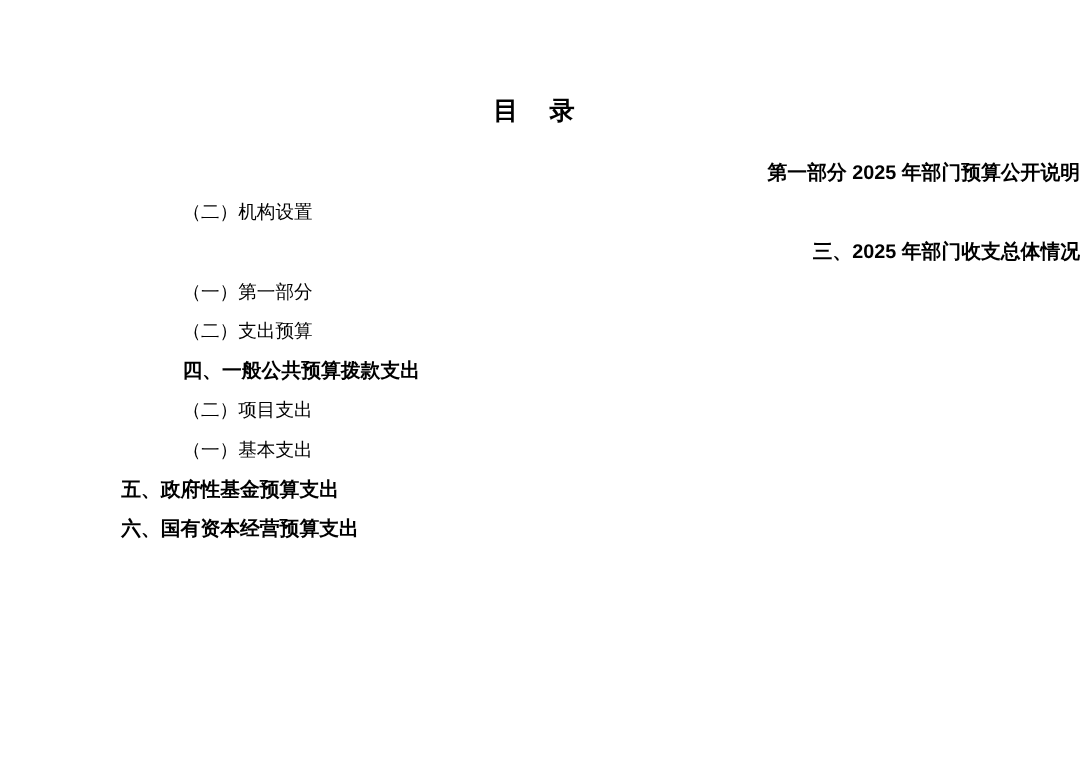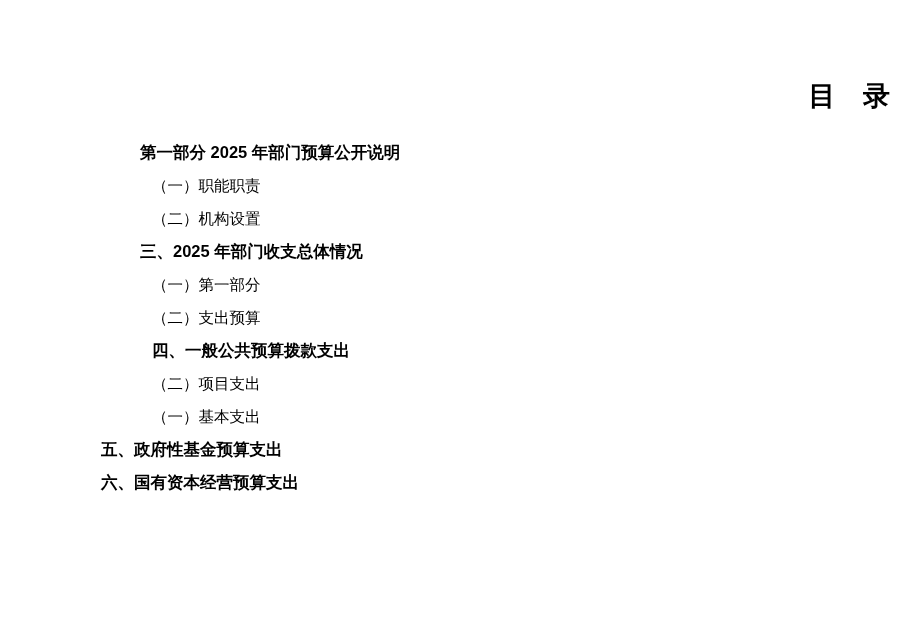--- a/index.html
+++ b/index.html
@@ -17,22 +17,22 @@
   .page {
     position: relative;
     width: 900px;
     height: 636px;
     box-sizing: border-box;
     padding: 0;
   }
   .doc-title {
     margin: 0;
     padding-top: 78px;
-    text-align: right;
-    font-size: 27px;
+    text-align: center;
+    font-size: 21px;
     font-weight: bold;
     letter-spacing: 10px;
     font-family: "Liberation Sans", "DejaVu Sans", sans-serif;
   }
   .toc {
     margin: 0;
     padding: 0;
     list-style: none;
     margin-top: 22px;
   }
@@ -52,36 +52,36 @@
     font-family: "Liberation Sans", "DejaVu Sans", sans-serif;
   }
   .lvl-2 {
     font-size: 15.5px;
     font-weight: normal;
     padding-left: 152px;
     font-family: "Liberation Serif", "DejaVu Serif", serif;
   }
   .indent-1 {
     padding-left: 140px;
+    text-align: right;
   }
   .indent-2 {
     padding-left: 152px;
   }
   .indent-3 {
     padding-left: 101px;
   }
 </style>
 </head>
 <body>
 
 <div class="page">
   <h1 class="doc-title">目  录</h1>
   <ul class="toc" id="toc-list">
       <li class="toc-item lvl-part indent-1">第一部分  2025 年部门预算公开说明</li>
-      <li class="toc-item lvl-2 indent-2">（一）职能职责</li>
       <li class="toc-item lvl-2 indent-2">（二）机构设置</li>
       <li class="toc-item lvl-1 indent-1">三、2025 年部门收支总体情况</li>
       <li class="toc-item lvl-2 indent-2">（一）第一部分</li>
       <li class="toc-item lvl-2 indent-2">（二）支出预算</li>
       <li class="toc-item lvl-1 indent-2">四、一般公共预算拨款支出</li>
       <li class="toc-item lvl-2 indent-2">（二）项目支出</li>
       <li class="toc-item lvl-2 indent-2">（一）基本支出</li>
       <li class="toc-item lvl-1 indent-3">五、政府性基金预算支出</li>
       <li class="toc-item lvl-1 indent-3">六、国有资本经营预算支出</li>
     </ul>

